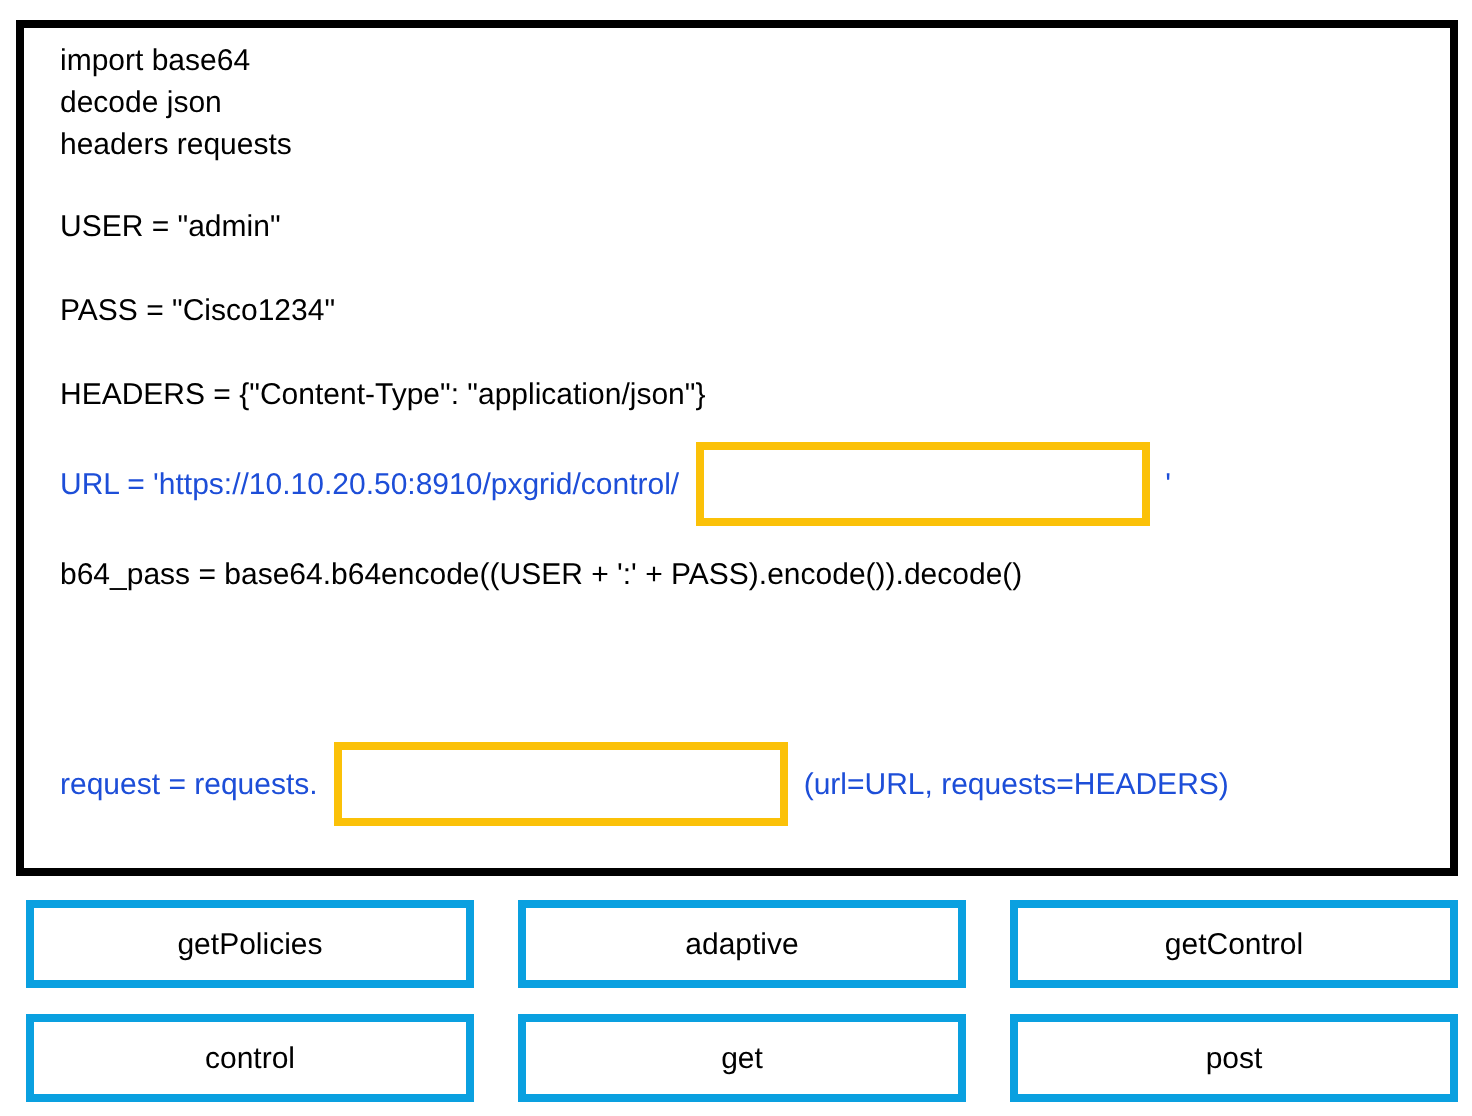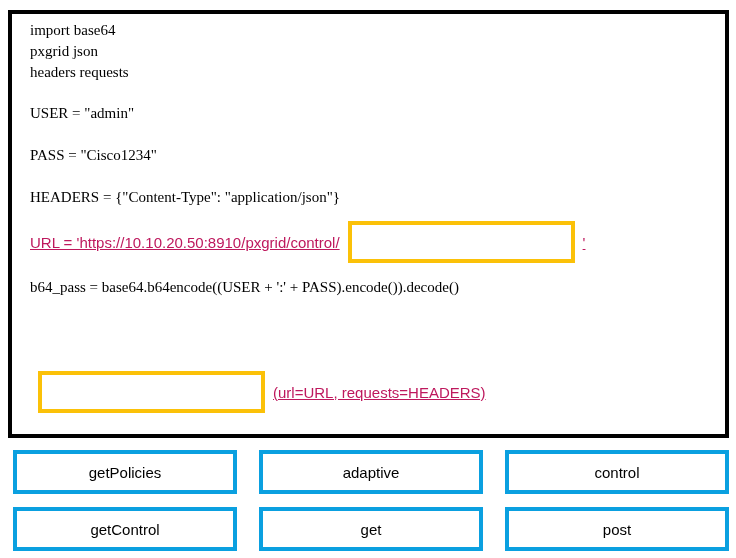--- a/index.html
+++ b/index.html
@@ -26,32 +26,30 @@
     box-sizing: border-box;
     background: #FFFFFF;
   }
   .line {
     position: absolute;
     left: 18px;
     white-space: pre;
     font-size: 15px;
     line-height: 1;
     color: #000000;
-    font-family: Liberation Serif, serif;
   }
   .blank-row {
     position: absolute;
     left: 18px;
     height: 42px;
     display: flex;
     align-items: center;
     white-space: pre;
     font-size: 15px;
-    color: #be185d;
-    text-decoration: underline;
+    color: #1d4ed8;
   }
   .blank-box {
     display: inline-block;
     width: 227px;
     height: 42px;
     box-sizing: border-box;
     border: 4px solid #FBC108;
     background: #FFFFFF;
     margin: 0 8px;
     flex: 0 0 auto;
@@ -81,43 +79,44 @@
   }
 </style>
 </head>
 <body>
 
 <div id="screen">
 
   <div class="code-panel">
 
     <div class="line" style="top:9px">import base64</div>
-    <div class="line" style="top:30px">pxgrid json</div>
+    <div class="line" style="top:30px">decode json</div>
     <div class="line" style="top:51px">headers requests</div>
     <div class="line" style="top:92px">USER = "admin"</div>
     <div class="line" style="top:134px">PASS = "Cisco1234"</div>
     <div class="line" style="top:176px">HEADERS = {"Content-Type": "application/json"}</div>
 
     <div class="blank-row" style="top:207px">
       <span>URL = 'https://10.10.20.50:8910/pxgrid/control/</span>
       <span class="blank-box"></span>
       <span>'</span>
     </div>
 
     <div class="line" style="top:266px">b64_pass = base64.b64encode((USER + ':' + PASS).encode()).decode()</div>
 
     <div class="blank-row" style="top:357px">
+      <span>request = requests.</span>
       <span class="blank-box"></span>
       <span>(url=URL, requests=HEADERS)</span>
     </div>
 
   </div>
 
   <div class="options-grid">
     <div class="option-box">getPolicies</div>
     <div class="option-box">adaptive</div>
+    <div class="option-box">getControl</div>
     <div class="option-box">control</div>
-    <div class="option-box">getControl</div>
     <div class="option-box">get</div>
     <div class="option-box">post</div>
   </div>
 
 </div>
 
 </body></html>

